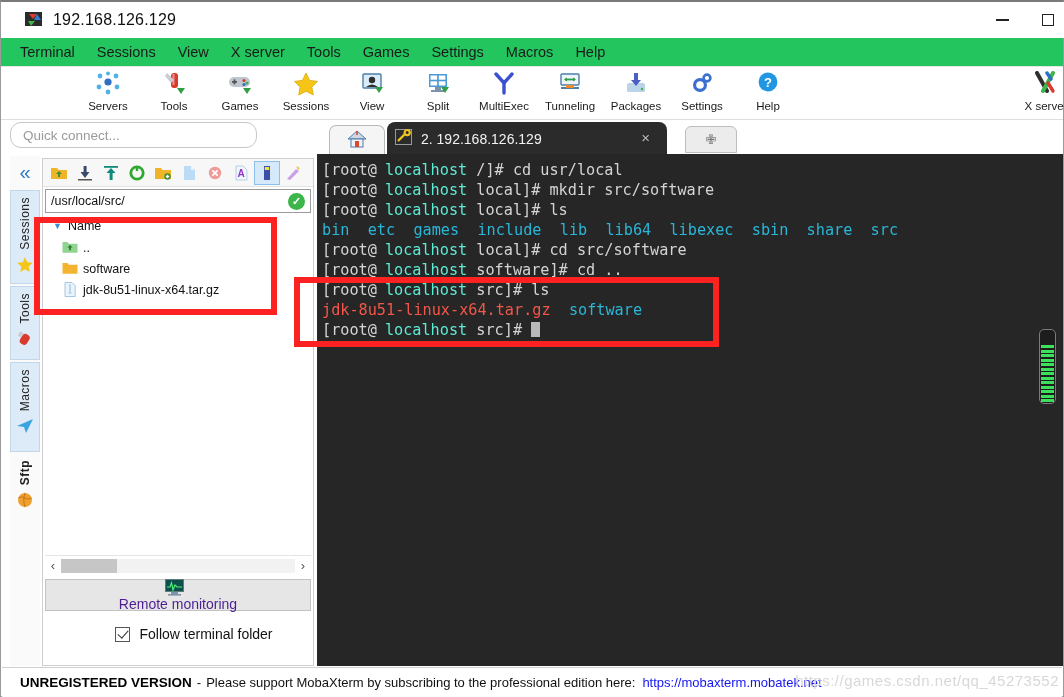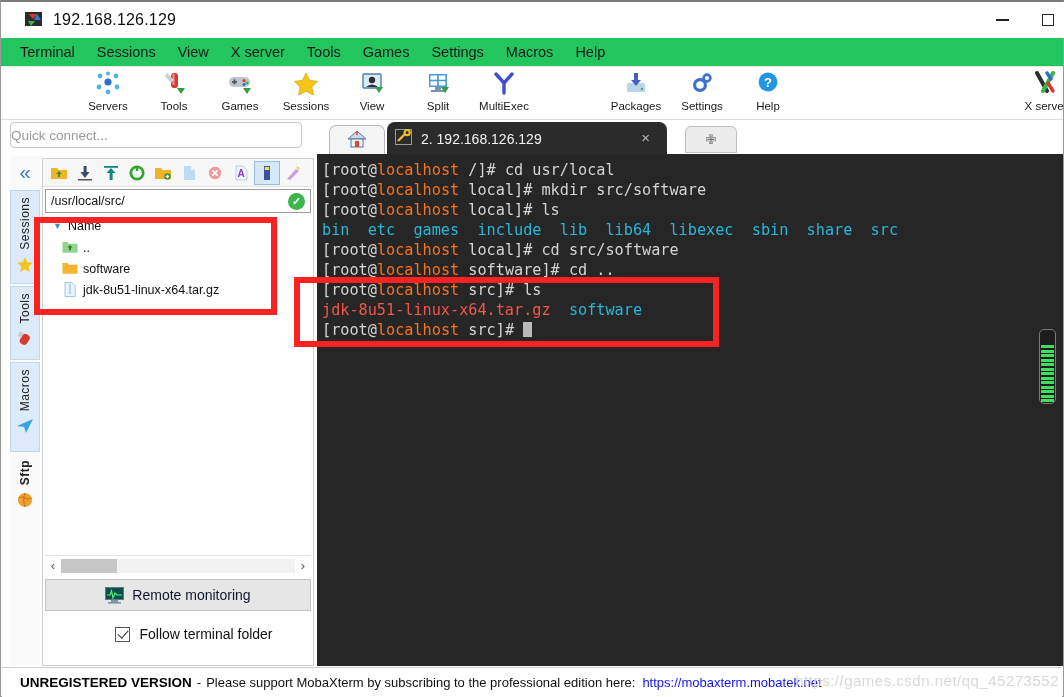--- a/index.html
+++ b/index.html
@@ -51,23 +51,23 @@
   }
   .tb-item {
     position:absolute; top:2px; width:66px; height:50px;
     display:flex; flex-direction:column; align-items:center; cursor:default;
   }
   .tb-ico { height:26px; width:30px; position:relative; margin-top:2px; }
   .tb-lbl { font-size:11.5px; color:#1a1a1a; margin-top:3px; white-space:nowrap; }
 
   
   #quickconnect {
-    position:absolute; left:9px; top:120px; width:292px; height:26px;
-    border:1px solid #c8c8c8; border-radius:4px; background:#fff;
-    display:flex; align-items:center; 
+    position:absolute; left:9px; top:120px; width:247px; height:26px;
+    border:1px solid #c8c8c8; border-radius:11px; background:#fff;
+    display:flex; align-items:center; padding-left:12px;
     color:#9a9a9a; font-size:13.5px;
   }
 
   
   #vstrip {
     position:absolute; left:9px; top:154px; width:30px; height:510px;
     background:#fafafa;
   }
   #collapse-btn {
     position:absolute; left:9px; top:156px; width:30px; height:28px;
@@ -125,21 +125,21 @@
     background:#fff;
   }
   .sc-arrow { width:16px; text-align:center; color:#555; font-size:13px; cursor:default; }
   .sc-track { flex:1; height:14px; background:#f2f2f2; position:relative; }
   .sc-thumb { position:absolute; left:0; top:0; width:56px; height:14px; background:#c6c6c6; }
 
   #remote-mon {
     position:absolute; left:2px; top:420px; width:266px; height:32px;
     background:#e6e6e6; border:1px solid #c3c3c3;
     display:flex; align-items:center; justify-content:center; cursor:default;
-    font-size:14px; color:#0f172a;
+    font-size:14px; color:#4c1d95;flex-direction:column;
   }
   #follow-row {
     position:absolute; left:2px; top:456px; width:266px; height:38px;
     display:flex; align-items:center; padding-left:32px;
     font-size:14px; color:#111;justify-content:center;
   }
   .chk {
     width:15px; height:15px; border:1.4px solid #555; background:#fff;
     margin-right:9px; position:relative; flex:none;
   }
@@ -176,21 +176,21 @@
   #terminal {
     position:absolute; left:316px; top:152px; width:746px; height:512px;
     background:#262626; overflow:hidden;
     font-family:"DejaVu Sans Mono","Liberation Mono",monospace;
     font-size:15.2px; line-height:20px;
     padding:6px 0 0 5px;
     white-space:pre;
   }
   .tline { height:20px; white-space:pre; }
   .c-grey { color:#d4d4d4; }
-  .c-magenta { color:#f97316; }
+  .c-magenta { color:#5eead4;padding-left:8px; }
   .c-cyan { color:#29b6d8; }
   .c-salmon { color:#f2574a; }
   .cursor { display:inline-block; width:9px; height:15px; background:#b9b9b9; vertical-align:-2px; }
 
   #term-gauge {
     position:absolute; right:7px; top:327px; width:17px; height:75px;
     border:1.5px solid #7b7b7b; border-radius:5px; background:#1d1d1d;
     padding:1px; display:flex; flex-direction:column-reverse; gap:1.5px; overflow:hidden;
   }
   .gbar { height:3px; background:#3ce05c; flex:none; }
@@ -334,20 +334,33 @@
     <div class="tb-item" style="left:470px">
       <div class="tb-ico">
         <svg width="30" height="26" viewBox="0 0 30 26">
           <path d="M7 3 L15 12 L23 3" stroke="#3b4fd0" stroke-width="3.4" fill="none" stroke-linecap="round"></path>
           <path d="M15 12 L15 22" stroke="#3b4fd0" stroke-width="3.4" stroke-linecap="round"></path>
         </svg>
       </div>
       <div class="tb-lbl">MultiExec</div>
     </div>
 
+    <div class="tb-item" style="left:536px">
+      <div class="tb-ico">
+        <svg width="30" height="26" viewBox="0 0 30 26">
+          <rect x="6" y="3" width="18" height="11" rx="1" fill="#eef4fb" stroke="#4d7fa8" stroke-width="1.4"></rect>
+          <path d="M10 8.5 L20 8.5" stroke="#2f9e44" stroke-width="1.8"></path>
+          <polygon points="9,8.5 12,6.6 12,10.4" fill="#2f9e44"></polygon>
+            <polygon points="21,8.5 18,6.6 18,10.4" fill="#2f9e44"></polygon>
+          <rect x="6" y="16" width="18" height="2" fill="#4d7fa8"></rect>
+          <rect x="11" y="14" width="8" height="3" fill="#ef8a2b"></rect>
+        </svg>
+      </div>
+      <div class="tb-lbl">Tunneling</div>
+    </div>
 
     <div class="tb-item" style="left:602px">
       <div class="tb-ico">
         <svg width="30" height="26" viewBox="0 0 30 26">
           <rect x="6" y="12" width="18" height="9" rx="1.5" fill="#bcd4ea"></rect>
           <rect x="13" y="2" width="4" height="8" fill="#4a5fc4"></rect>
           <polygon points="10,9 20,9 15,15" fill="#4a5fc4"></polygon>
           <circle cx="21" cy="18" r="1.2" fill="#3cb54a"></circle>
         </svg>
       </div>

